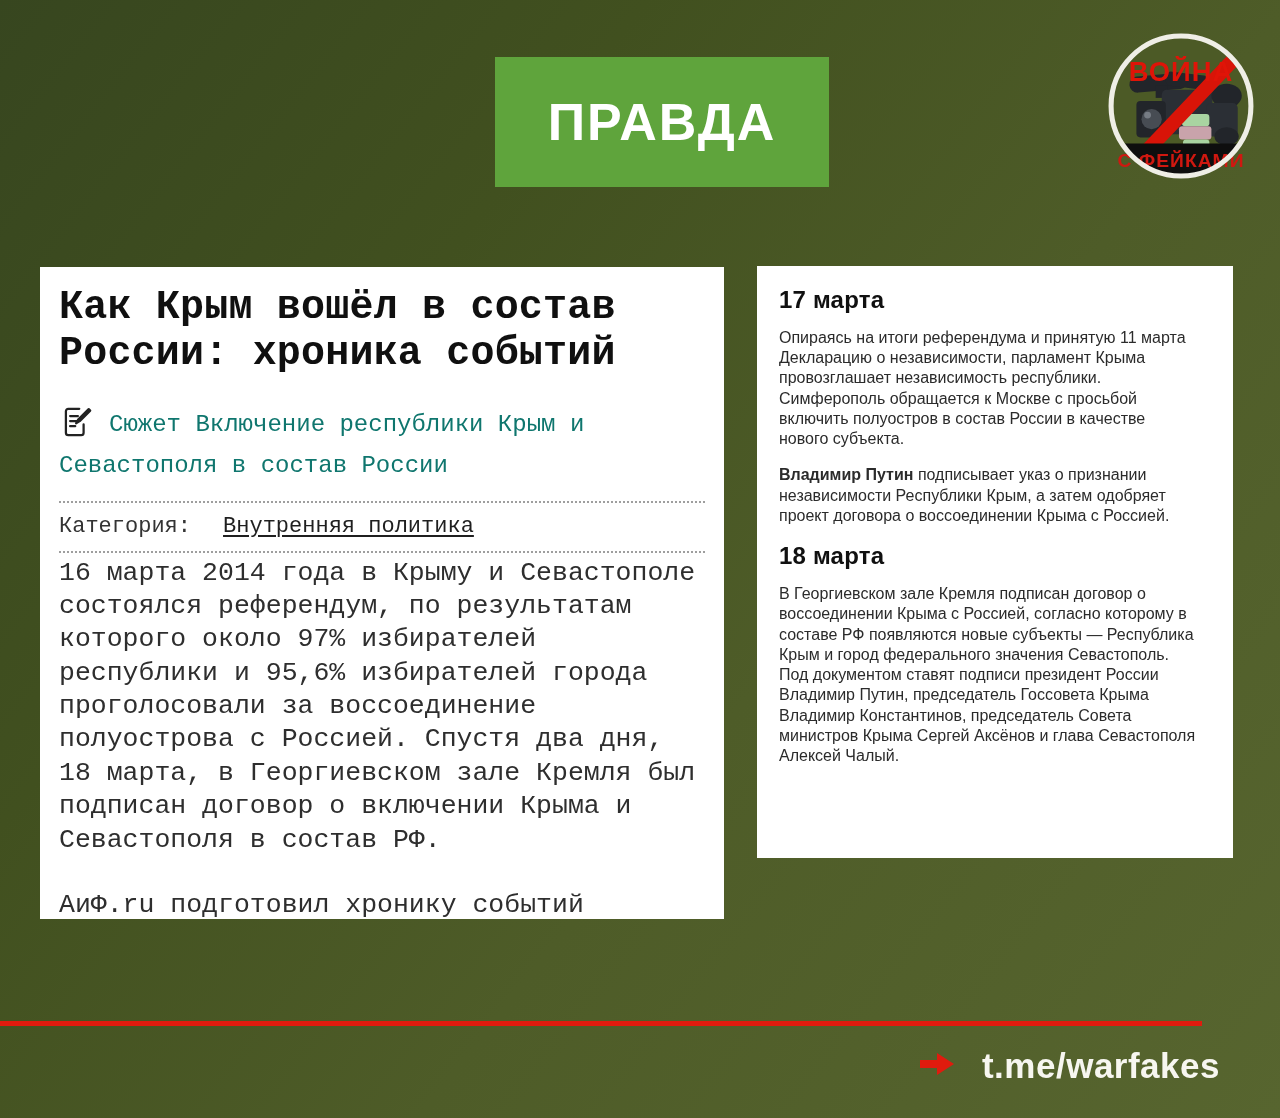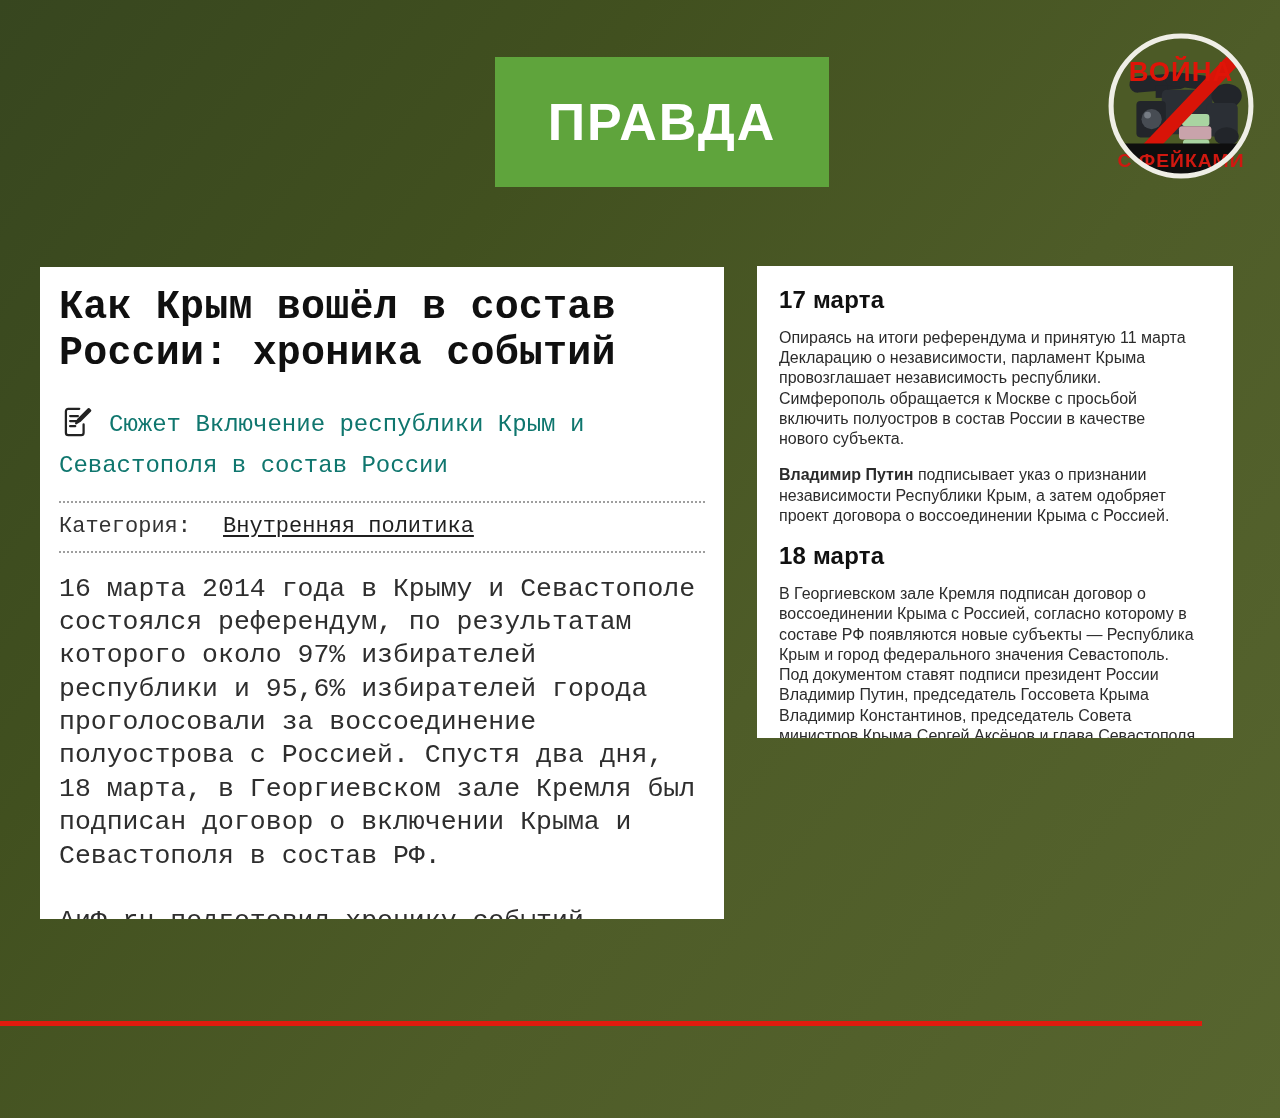--- a/index.html
+++ b/index.html
@@ -44,21 +44,21 @@
   }
   .card-left {
     left: 40px; top: 267px;
     width: 684px; height: 652px;
     padding: 18px 19px 0 19px;
     overflow: hidden;
     font-family: Liberation Mono, monospace;
   }
   .card-right {
     left: 757px; top: 266px;
-    width: 476px; height: 472px;
+    width: 476px; height: 592px;
     padding: 20px 36px 0 22px;
     overflow: hidden;
   }
 
   .article-title {
     font-size: 40px;
     line-height: 1.16;
     font-weight: bold;
     color: #101010;
     letter-spacing: 0.2px;
@@ -89,21 +89,21 @@
     padding: 11px 0 12px 0;
   }
   .category-row .cat-label { margin-right: 32px; }
   .category-row a {
     color: #1f1f1f;
     text-decoration: underline;
     text-underline-offset: 3px;
   }
 
   .article-body {
-    margin-top: 20px;
+    margin-top: 4px;
     font-size: 26.5px;
     line-height: 1.26;
     color: #2e2e2e;
   }
   .article-body p + p { margin-top: 32px; }
 
   .tl-heading {
     font-size: 24px;
     font-weight: bold;
     color: #101010;
@@ -218,14 +218,22 @@
   <div class="card card-right">
     <h2 class="tl-heading">17 марта</h2>
     <p class="tl-para">Опираясь на итоги референдума и принятую 11 марта Декларацию о независимости, парламент Крыма провозглашает независимость республики. Симферополь обращается к Москве с просьбой включить полуостров в состав России в качестве нового субъекта.</p>
     <p class="tl-para"><b>Владимир Путин</b><span> подписывает указ о признании независимости Республики Крым, а затем одобряет проект договора о воссоединении Крыма с Россией.</span></p>
     <h2 class="tl-heading second">18 марта</h2>
     <p class="tl-para last">В Георгиевском зале Кремля подписан договор о воссоединении Крыма с Россией, согласно которому в составе РФ появляются новые субъекты — Республика Крым и город федерального значения Севастополь. Под документом ставят подписи президент России Владимир Путин, председатель Госсовета Крыма Владимир Константинов, председатель Совета министров Крыма Сергей Аксёнов и глава Севастополя Алексей Чалый.</p>
   </div>
 
   <div class="red-line"></div>
 
+  <div class="footer-handle">
+    <span>
+      <svg width="38" height="26" viewBox="0 0 38 26">
+        <path d="M2 9 h17 v-7 l17 11 -17 11 v-7 h-17 z" fill="#e01b0e"></path>
+      </svg>
+    </span>
+    <span class="handle-text">t.me/warfakes</span>
+  </div>
 
 </div>
 
 </body></html>

